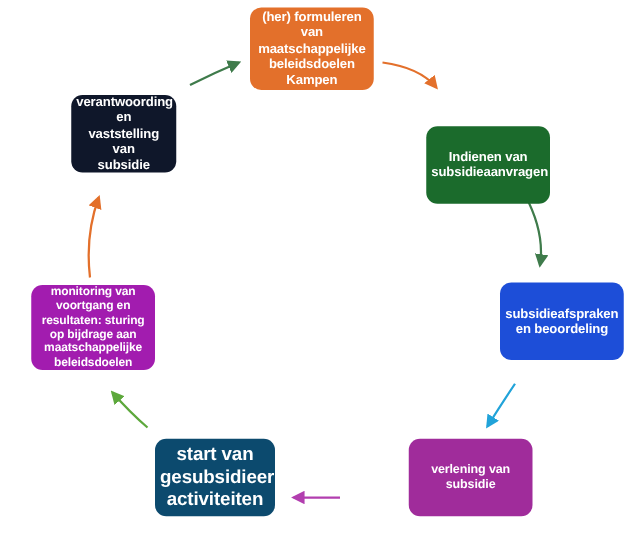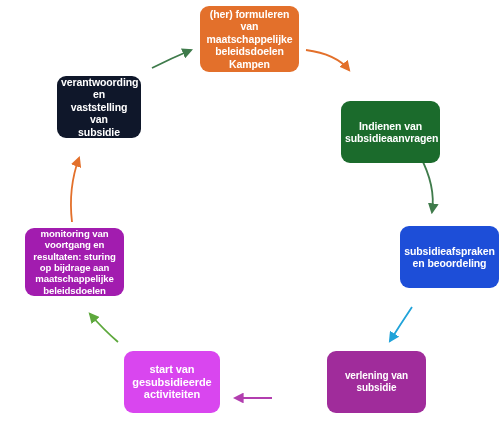--- a/index.html
+++ b/index.html
@@ -72,22 +72,22 @@
   #node-verlening {
     left: 279px; top: 351px;
     width: 99px; height: 62px;
     background: #A02C9B;
     font-size: 10px;
     margin-left: 48px;
   }
   #node-start {
     left: 124px; top: 351px;
     width: 96px; height: 62px;
-    background: #d946ef;
-    font-size: 11px;
+    background: #0c4a6e;
+    font-size: 15px;
   }
   #node-monitoring {
     left: 25px; top: 228px;
     width: 99px; height: 68px;
     background: #a21caf;
     font-size: 9.6px;
   }
   #node-verantwoording {
     left: 57px; top: 76px;
     width: 84px; height: 62px;

